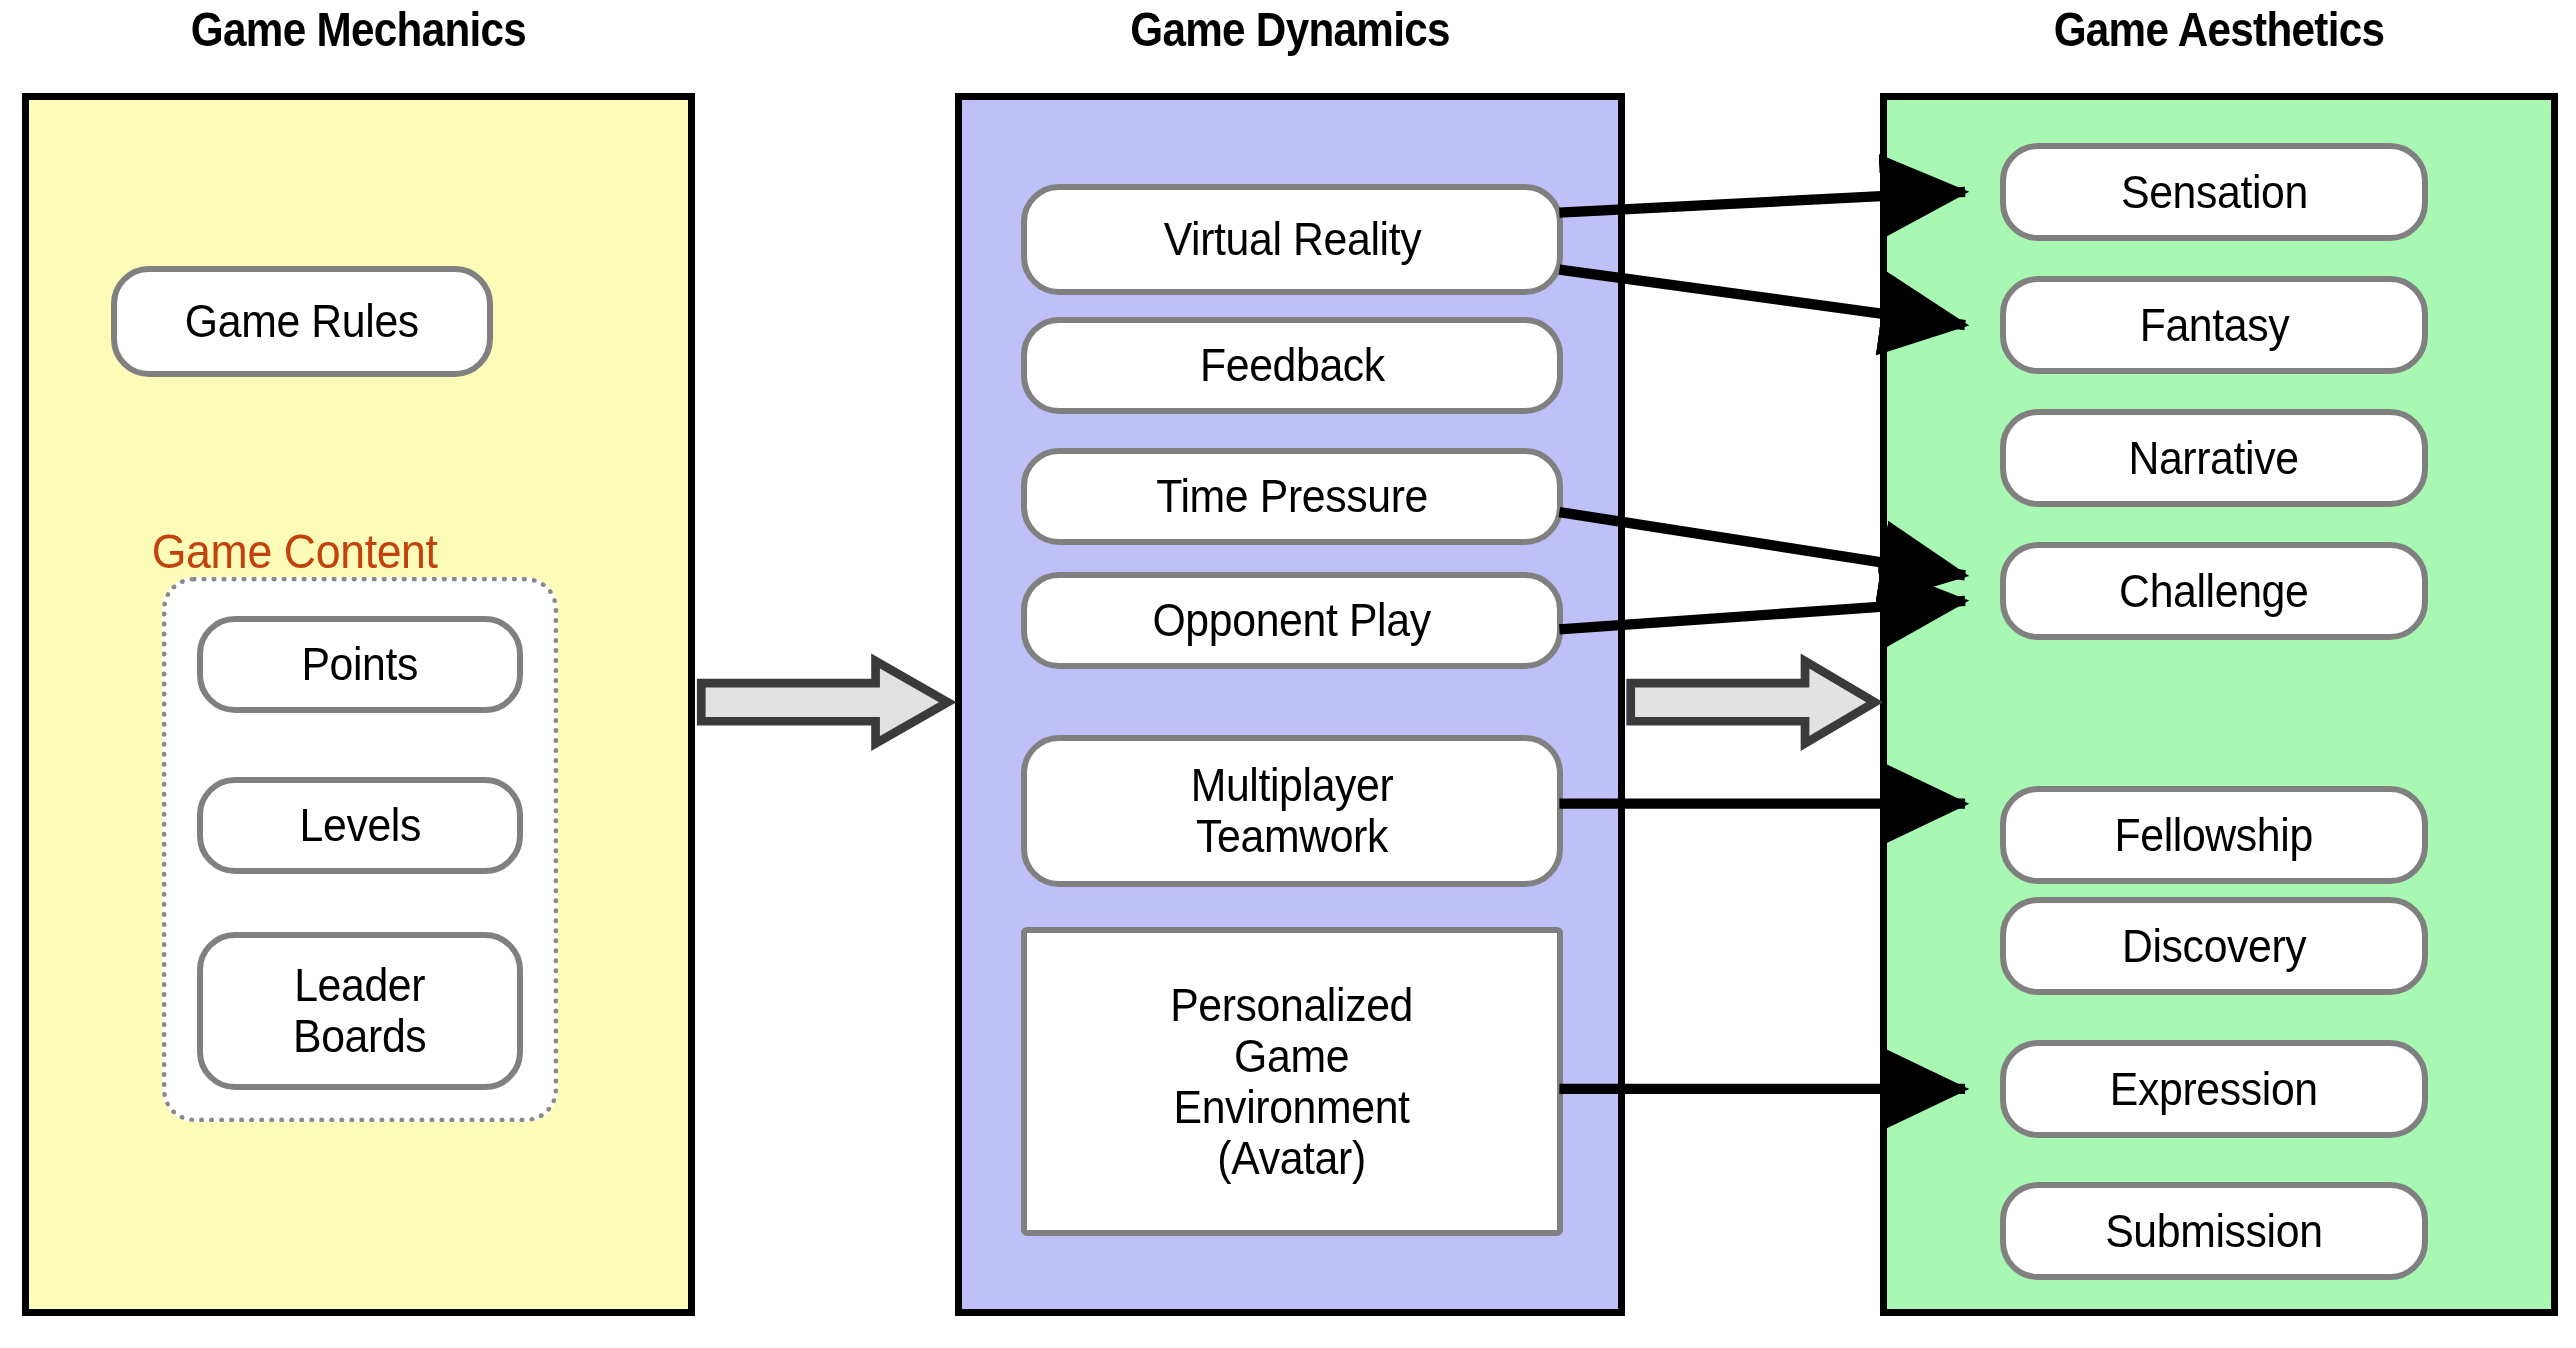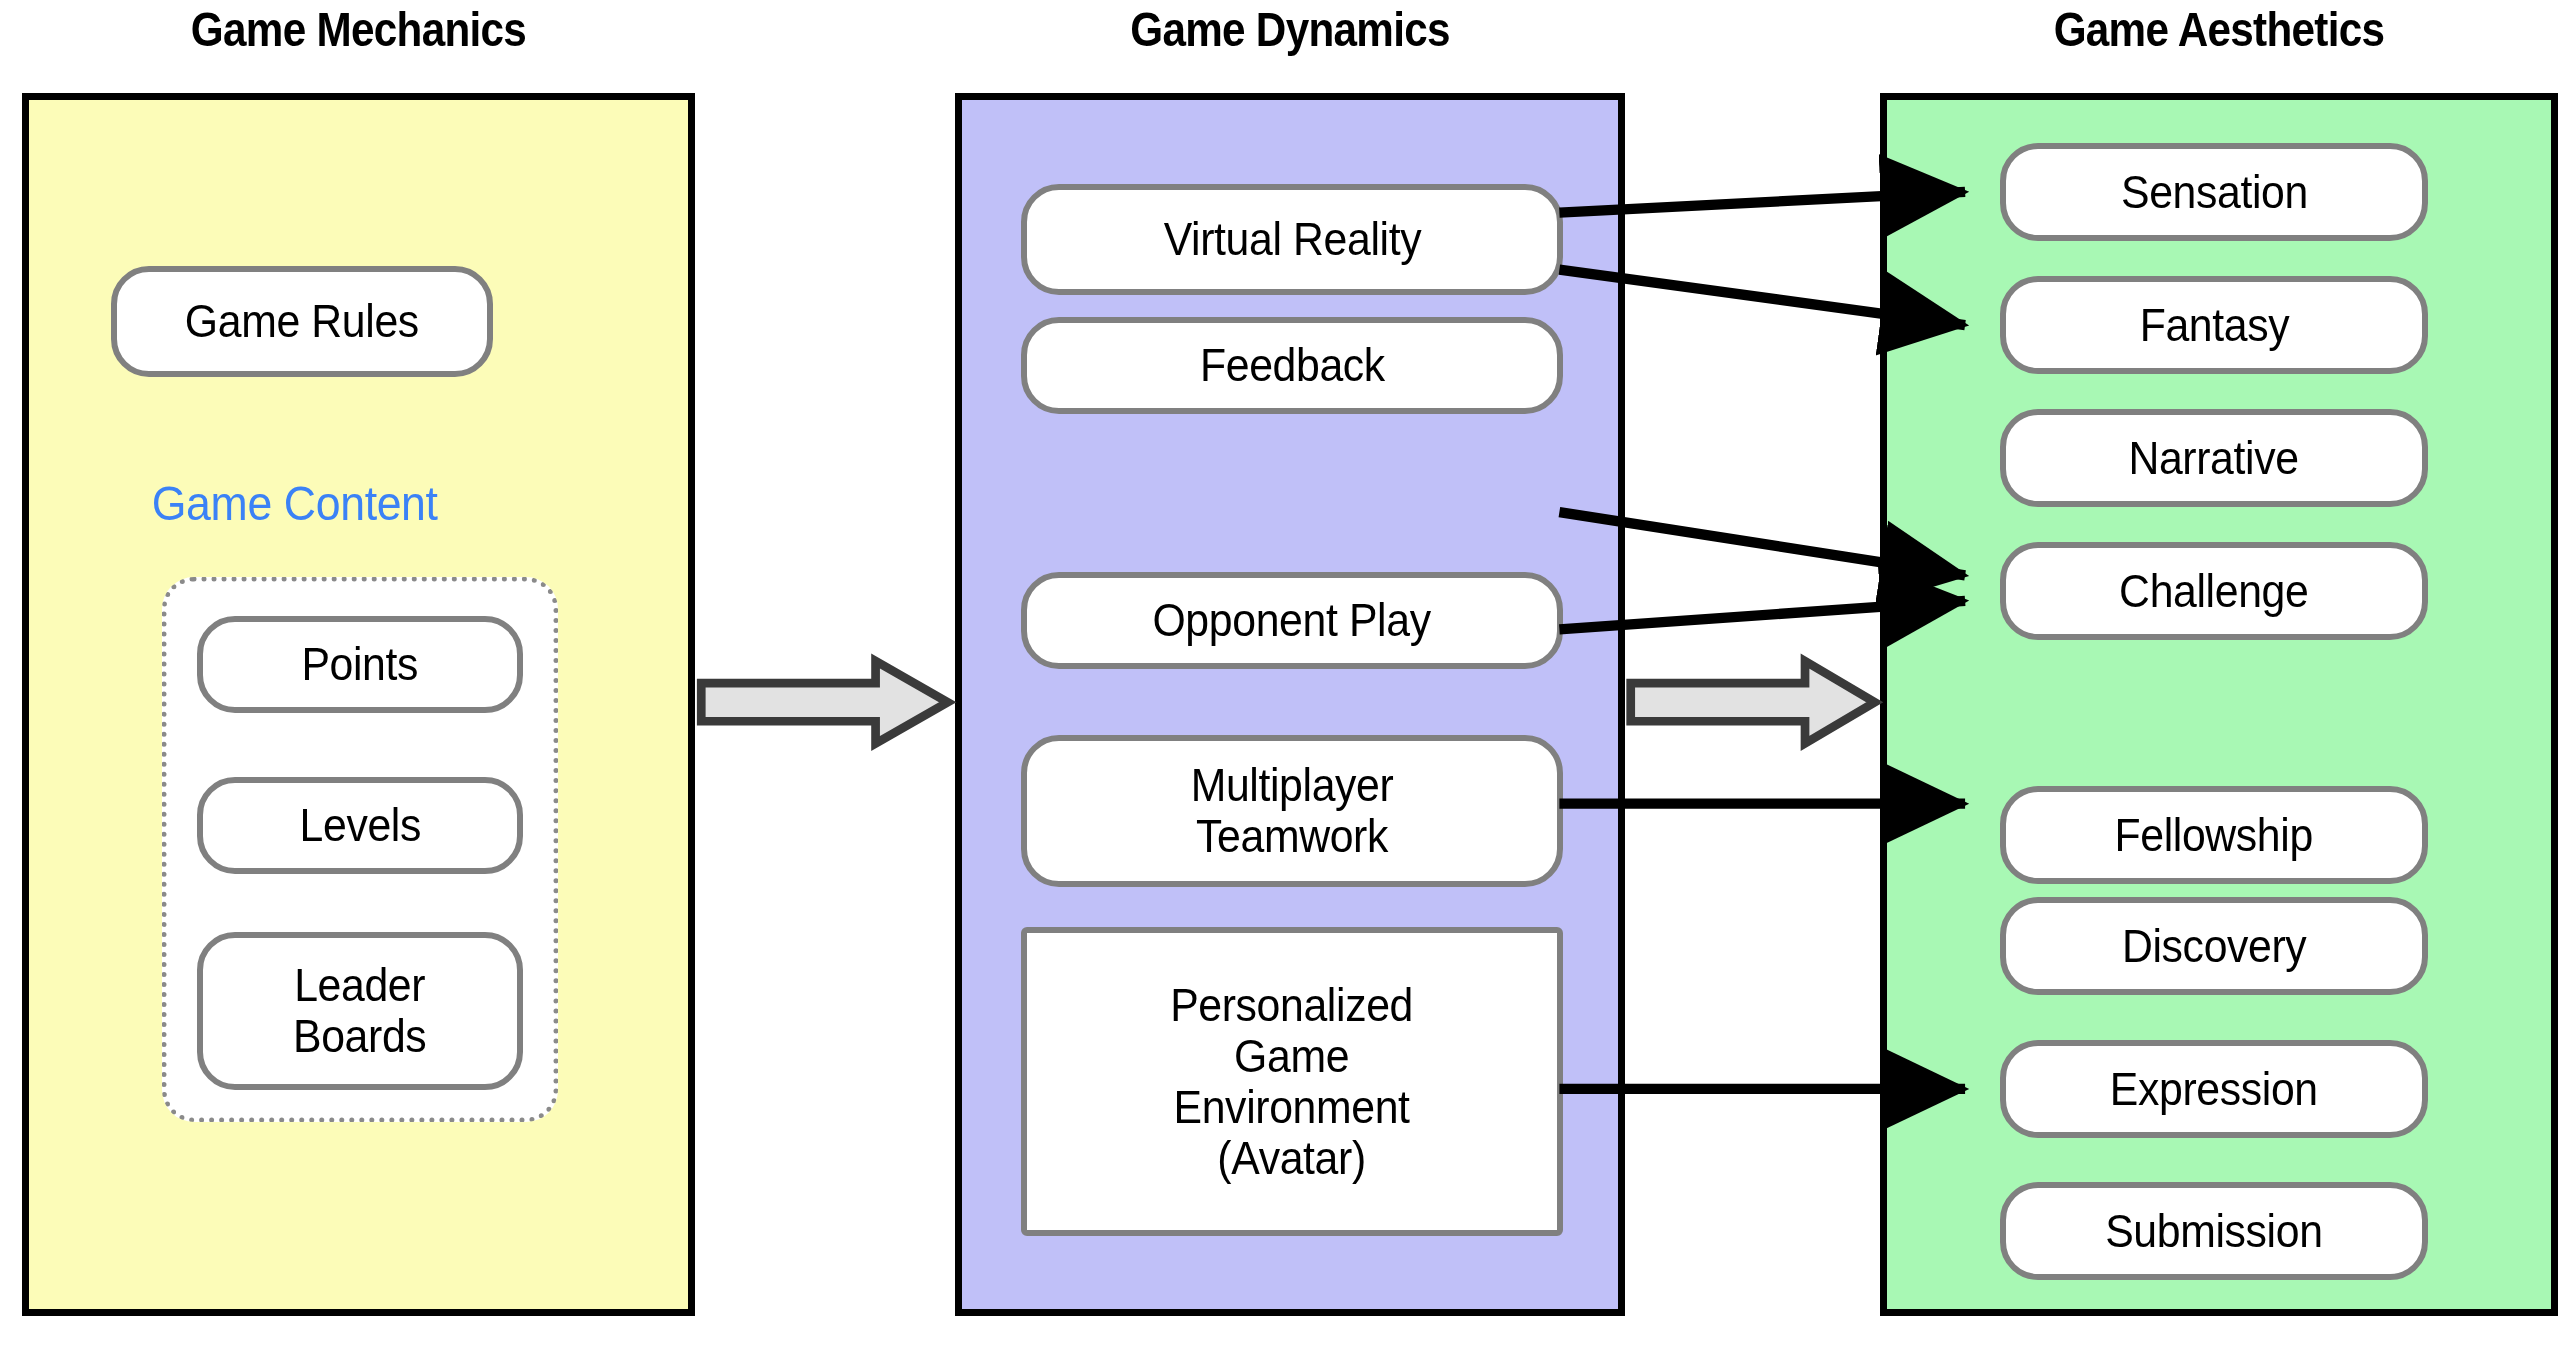--- a/index.html
+++ b/index.html
@@ -73,23 +73,24 @@
     border: 5.5px dotted #8a8a8a;
     border-radius: 32px;
   }
 
   
   .plain-label {
     position: absolute;
     font-family: "Liberation Sans", sans-serif;
     font-size: 48px;
     line-height: 49px;
-    color: #3b82f6;
+    color: #c2410c;
     white-space: nowrap;
     letter-spacing: -0.4px;
+    margin-top: 48px;
   }
   .plain-label span { display: inline-block; transform: scaleX(0.93); }
 </style>
 </head>
 <body>
 
 <div id="stage">
 
   <div class="col-title" style="left:22px; top:4.8px; width:673px;">Game Mechanics</div>
   <div class="col-title" style="left:955px; top:4.8px; width:670px;">Game Dynamics</div>
@@ -117,20 +118,23 @@
     <span class="multiline">Leader<br>Boards</span>
   </div>
 
   <div class="panel dynamics" style="left:955px; top:93px; width:670px; height:1223px;"></div>
 
   <div class="node" style="left:1021px; top:184px; width:542px; height:111px;">
     <span>Virtual Reality</span>
   </div>
   <div class="node" style="left:1021px; top:317px; width:542px; height:97px;">
     <span>Feedback</span>
+  </div>
+  <div class="node" style="left:1021px; top:448px; width:542px; height:97px;">
+    <span>Time Pressure</span>
   </div>
   <div class="node" style="left:1021px; top:572px; width:542px; height:97px;">
     <span>Opponent Play</span>
   </div>
   <div class="node" style="left:1021px; top:735px; width:542px; height:152px;">
     <span class="multiline">Multiplayer<br>Teamwork</span>
   </div>
   <div class="node" style="left:1021px; top:927px; width:542px; height:309px;border-radius:6px;">
     <span class="multiline">Personalized<br>Game<br>Environment<br>(Avatar)</span>
   </div>

